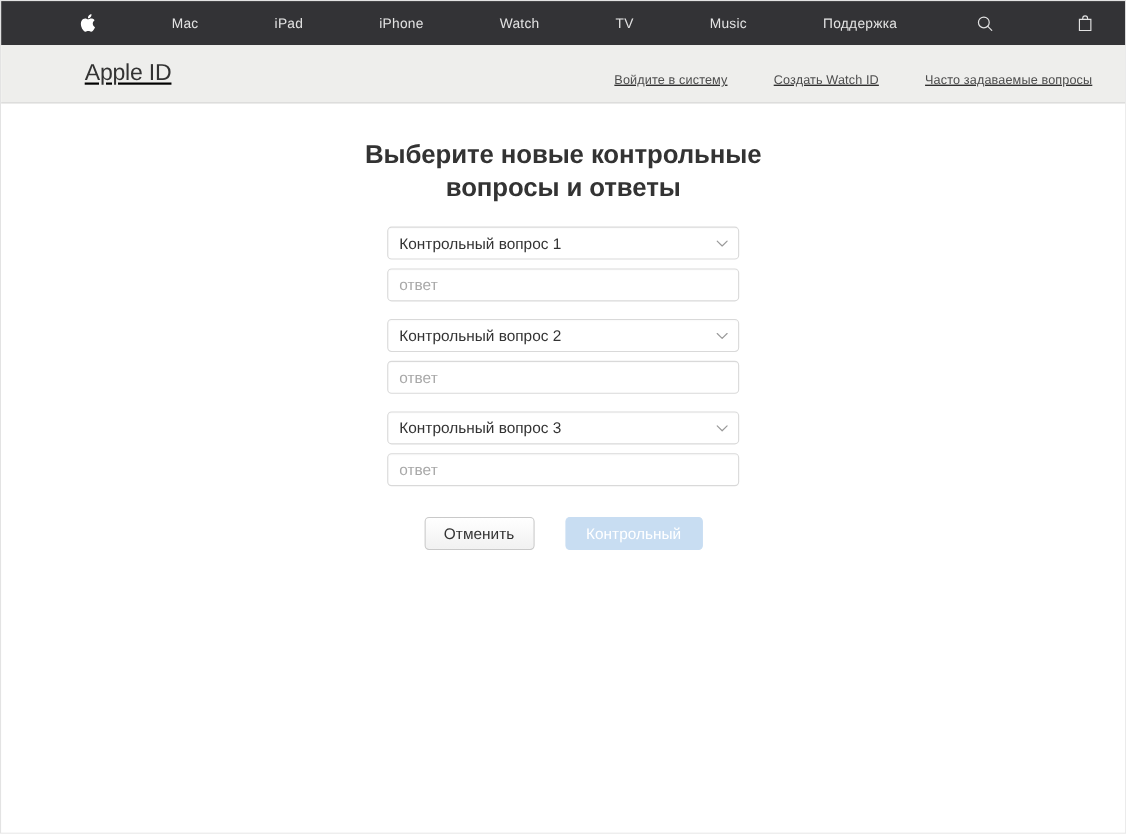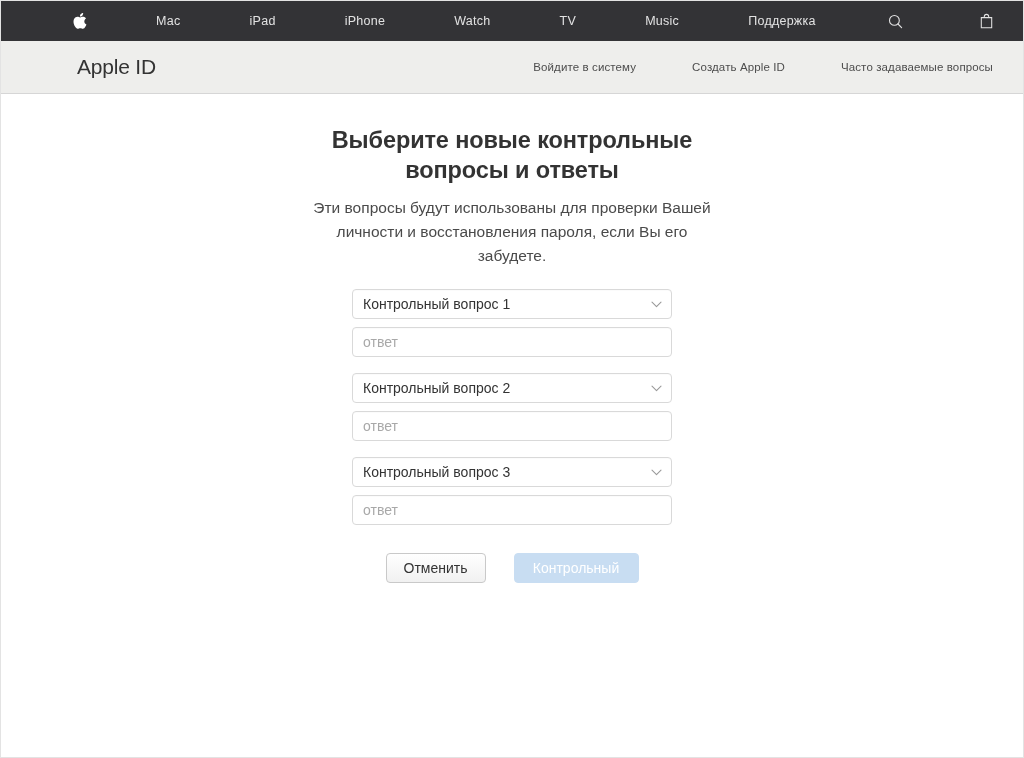--- a/index.html
+++ b/index.html
@@ -61,30 +61,31 @@
     border-bottom: 1px solid #d6d6d6;
     display: flex;
     align-items: center;
     position: relative;
   }
   .ln-inner {
     width: 100%;
     padding: 0 30px 0 76px;
     box-sizing: border-box;
     display: flex;
-    align-items: center;
+    align-items: flex-end;
     justify-content: space-between;
+    text-decoration: underline;
   }
   .ln-title {
     font-size: 21px;
     color: #333333;
     font-weight: 400;
     letter-spacing: -0.01em;
   }
-  .ln-links { display: flex; align-items: center; gap: 56px; }
+  .ln-links { display: flex; align-items: center; gap: 42px; }
   .ln-link {
     font-size: 11.5px;
     color: #4d4d4d;
     white-space: nowrap;
     cursor: pointer;
     letter-spacing: .01em;
   }
 
   
   .hero {
@@ -291,31 +292,30 @@
         </svg>
       </div>
     </div>
   </div>
 
   <div class="localnav">
     <div class="ln-inner">
       <div class="ln-title">Apple ID</div>
       <div class="ln-links">
         <div class="ln-link">Войдите в систему</div>
-        <div class="ln-link">Создать Apple ID</div>
+        <div class="ln-link">Создать Watch ID</div>
         <div class="ln-link">Часто задаваемые вопросы</div>
       </div>
     </div>
   </div>
 
 
   <div class="main">
 
     <h1 class="headline">Выберите новые контрольные вопросы и ответы</h1>
-    <p class="subcopy">Эти вопросы будут использованы для проверки Вашей личности и восстановления пароля, если Вы его забудете.</p>
 
     <div class="form">
 
       <div class="field">
         <select class="ctl">
           <option>Контрольный вопрос 1</option>
         </select>
         <span class="chev">
           <svg width="11" height="7" viewBox="0 0 11 7" aria-hidden="true">
             <path d="M1 1.2 L5.5 5.6 L10 1.2" fill="none" stroke="#9a9a9a" stroke-width="1.1" stroke-linecap="round" stroke-linejoin="round"></path>

